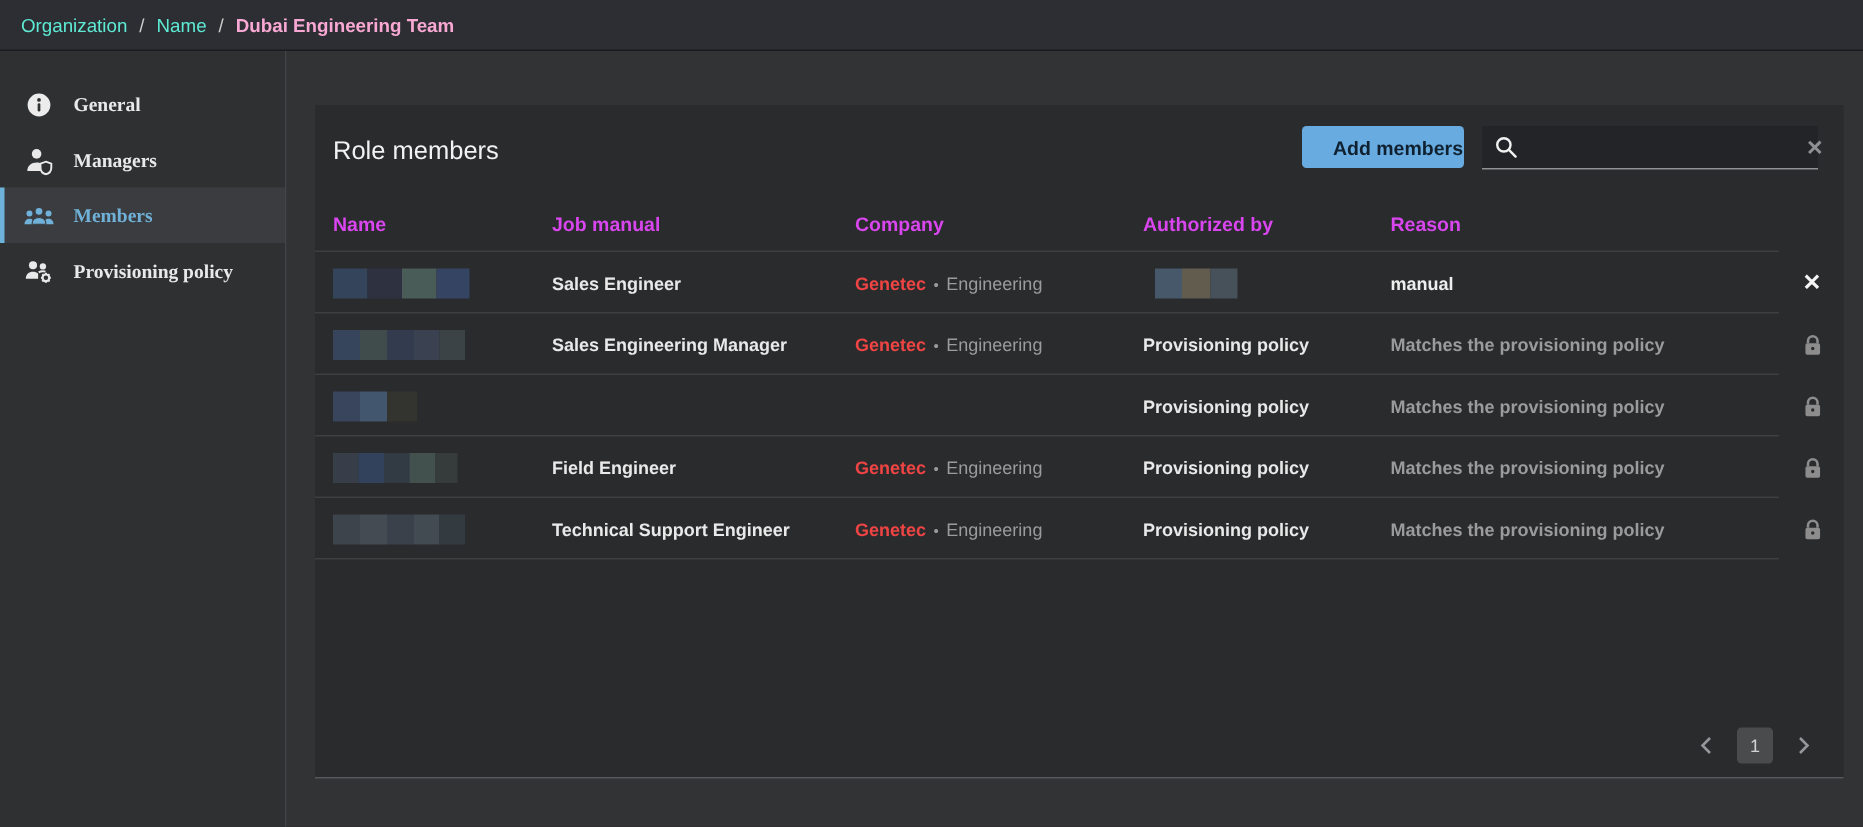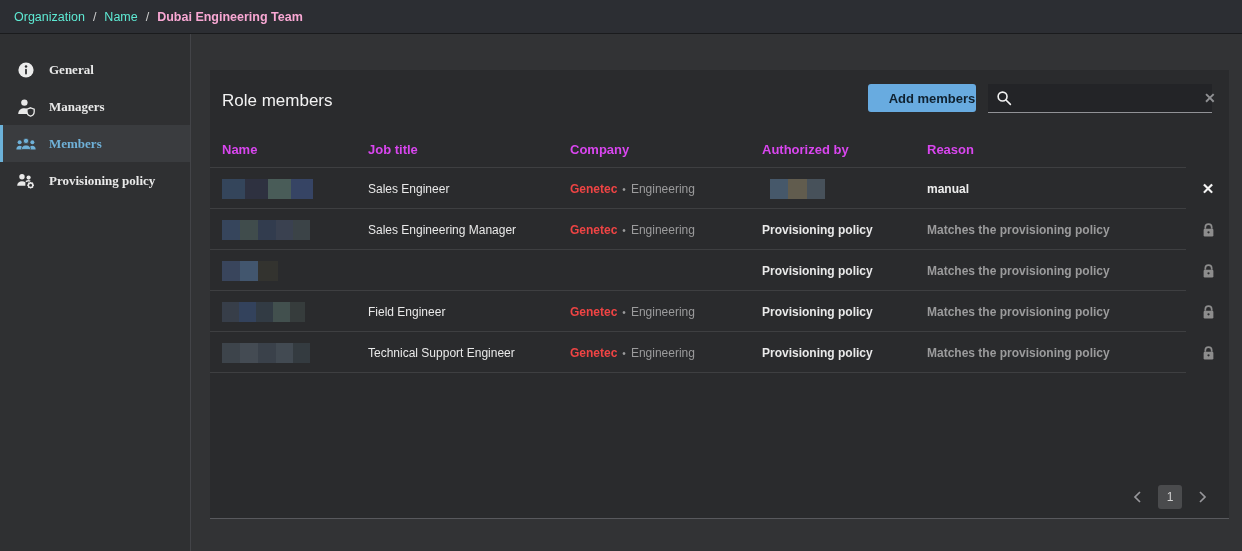--- a/index.html
+++ b/index.html
@@ -47,21 +47,21 @@
 
   
   .grid { display:grid; grid-template-columns:146px 202px 192px 165px 1fr 42px;
     align-items:center; padding-left:12px; }
   .thead { height:37px; position:relative; }
   .thead::after, .trow::after { content:""; position:absolute; left:0; right:43px;
     bottom:0; height:1px; background:#3e3f41; }
   .th { color:#d946ef; font-size:13px; font-weight:700; }
   .trow { height:41px; position:relative; cursor:default; }
   .cell { font-size:12px; }
-  .job { color:#e9e9e9; font-weight:400; }
+  .job { color:#e9e9e9; font-weight:700; }
   .co  { color:#ef4444; font-weight:700; }
   .dot { color:#9b9b9c; margin:0 5px; font-size:10px; }
   .dept{ color:#9b9b9c; }
   .auth-text { color:#e9e9e9; font-weight:700; }
   .reason.strong { color:#eeeeee; font-weight:700; }
   .reason.muted  { color:#9b9b9c; font-weight:600; }
   .blocks { display:flex; height:20px; }
   .auth-cell .blocks { margin-left:8px; }
   .px { display:inline-block; height:100%; }
   .action { display:flex; justify-content:center; }
@@ -151,21 +151,21 @@
               <line x1="11.2" y1="11.2" x2="16.2" y2="16.2" stroke="#f2f2f2" stroke-width="1.8" stroke-linecap="round"></line>
             </svg>
         </span>
         <input class="search-input" type="text" placeholder="" style="">
         <span class="clear-x">✕</span>
       </div>
     </div>
 
     <div class="grid thead">
       <div class="th">Name</div>
-      <div class="th">Job title</div>
+      <div class="th">Job manual</div>
       <div class="th">Company</div>
       <div class="th">Authorized by</div>
       <div class="th">Reason</div>
       <div class="th"></div>
     </div>
 
     <div class="grid trow">
       <div class="cell">
           <span class="blocks">
             <span class="px" style="background: rgb(52, 69, 91); width: 23px;"></span>

